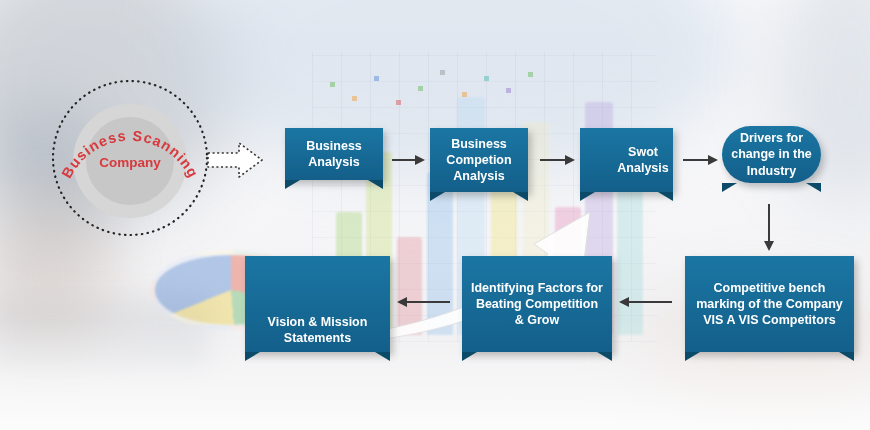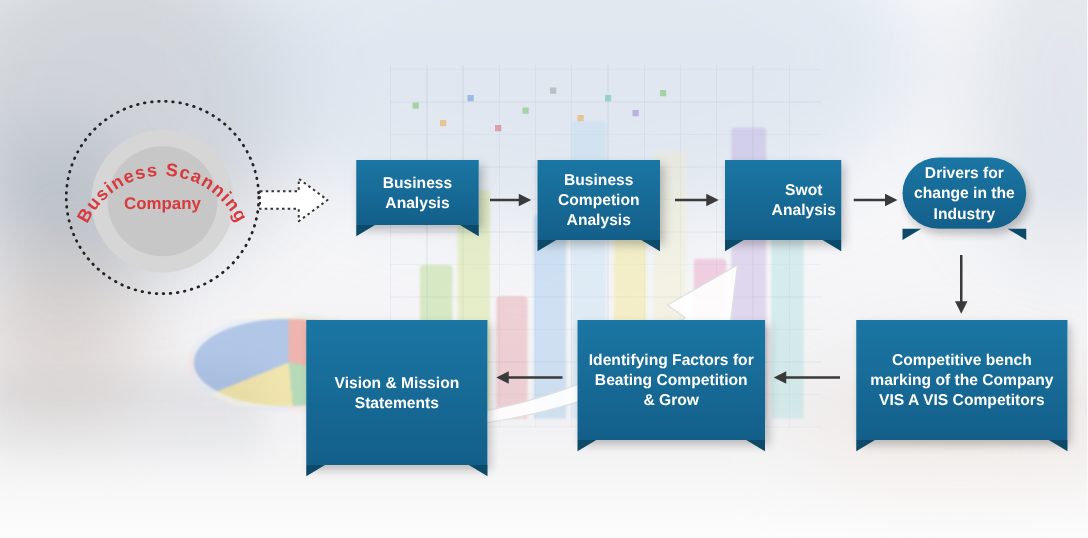--- a/index.html
+++ b/index.html
@@ -41,21 +41,21 @@
                  border-top:9px solid #0b4a69; border-right:15px solid transparent; }
   .box::after  { content:""; position:absolute; right:0; bottom:-9px;
                  border-top:9px solid #0b4a69; border-left:15px solid transparent; }
 
   .b1 { left:285px; top:128px; width:98px;  height:52px; }
   .b2 { left:430px; top:128px; width:98px;  height:64px; }
   .b3 { left:580px; top:128px; width:93px;  height:64px;padding-left:42px; }
   .b4 { left:722px; top:126px; width:99px;  height:57px;border-radius:31px; }
   .b5 { left:685px; top:256px; width:169px; height:96px; }
   .b6 { left:462px; top:256px; width:150px; height:96px; }
-  .b7 { left:245px; top:256px; width:145px; height:116px; }
+  .b7 { left:245px; top:256px; width:145px; height:96px;align-items:flex-end; }
 
   
   .arr { position:absolute; background:#3a3a3a; }
   .arr-r { height:2px; }
   .arr-r::after { content:""; position:absolute; right:-9px; top:-4.5px;
                   border-left:10px solid #3a3a3a; border-top:5.5px solid transparent; border-bottom:5.5px solid transparent; }
   .arr-l { height:2px; }
   .arr-l::before { content:""; position:absolute; left:-9px; top:-4.5px;
                    border-right:10px solid #3a3a3a; border-top:5.5px solid transparent; border-bottom:5.5px solid transparent; }
   .arr-d { width:2px; }

